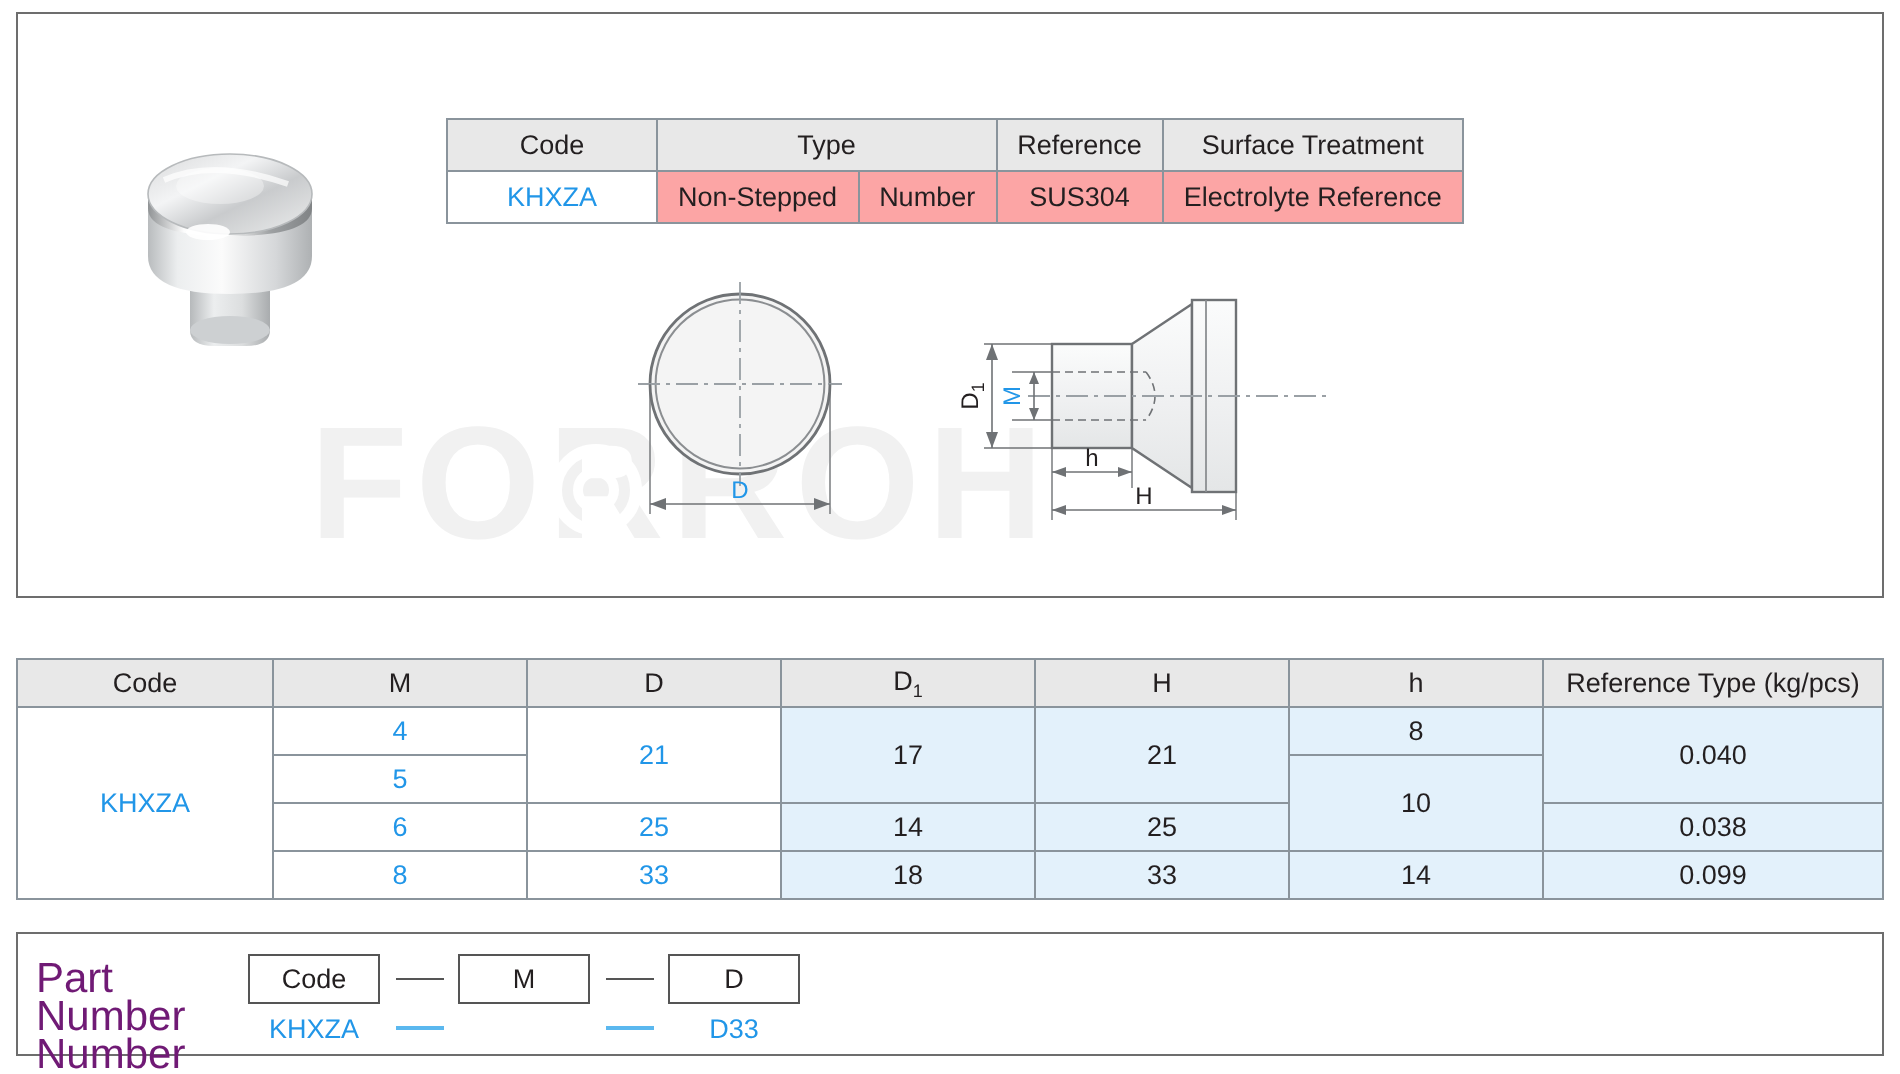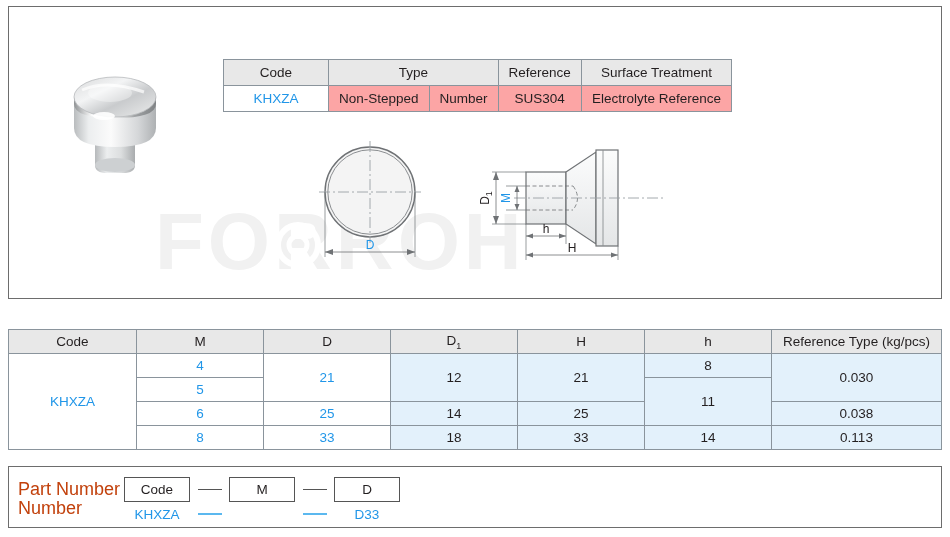--- a/index.html
+++ b/index.html
@@ -52,21 +52,21 @@
   }
   #dim-table td{
     border:1px solid #8a949c;text-align:center;height:23px;padding:0;
   }
   #dim-table tr.head td{background:#e8e8e8;}
   #dim-table td.sh{background:#e3f1fb;}
   #dim-table td.wh{background:#ffffff;}
   
   #pn-label{
     position:absolute;left:18px;top:480px;width:105px;
-    font-size:18px;line-height:19px;color:#c2410c;
+    font-size:21px;line-height:19px;color:#701a75;
   }
   .pn-box{
     position:absolute;border:1px solid #555;background:#fff;
     height:25px;display:flex;align-items:center;justify-content:center;
     font-size:13.5px;box-sizing:border-box;
   }
   .pn-val{
     position:absolute;font-size:13.5px;color:#2196e8;
     text-align:center;
   }
@@ -264,43 +264,43 @@
     <td>D</td>
     <td><span>D</span><sub style="font-size:9px">1</sub></td>
     <td>H</td>
     <td>h</td>
     <td>Reference Type (kg/pcs)</td>
   </tr>
   <tr>
     <td class="wh blue" rowspan="4">KHXZA</td>
     <td class="wh blue">4</td>
     <td class="wh blue" rowspan="2">21</td>
-    <td class="sh" rowspan="2">12</td>
+    <td class="sh" rowspan="2">17</td>
     <td class="sh" rowspan="2">21</td>
     <td class="sh">8</td>
-    <td class="sh" rowspan="2">0.030</td>
+    <td class="sh" rowspan="2">0.040</td>
   </tr>
   <tr>
     <td class="wh blue">5</td>
-    <td class="sh" rowspan="2">11</td>
+    <td class="sh" rowspan="2">10</td>
   </tr>
   <tr>
     <td class="wh blue">6</td>
     <td class="wh blue">25</td>
     <td class="sh">14</td>
     <td class="sh">25</td>
     <td class="sh">0.038</td>
   </tr>
   <tr>
     <td class="wh blue">8</td>
     <td class="wh blue">33</td>
     <td class="sh">18</td>
     <td class="sh">33</td>
     <td class="sh">14</td>
-    <td class="sh">0.113</td>
+    <td class="sh">0.099</td>
   </tr>
 </tbody>
   </table>
 
 <div class="panel" id="pn-panel"></div>
 
 <div id="pn-label">
   <div>Part Number</div>
   <div>Number</div>
 </div>

